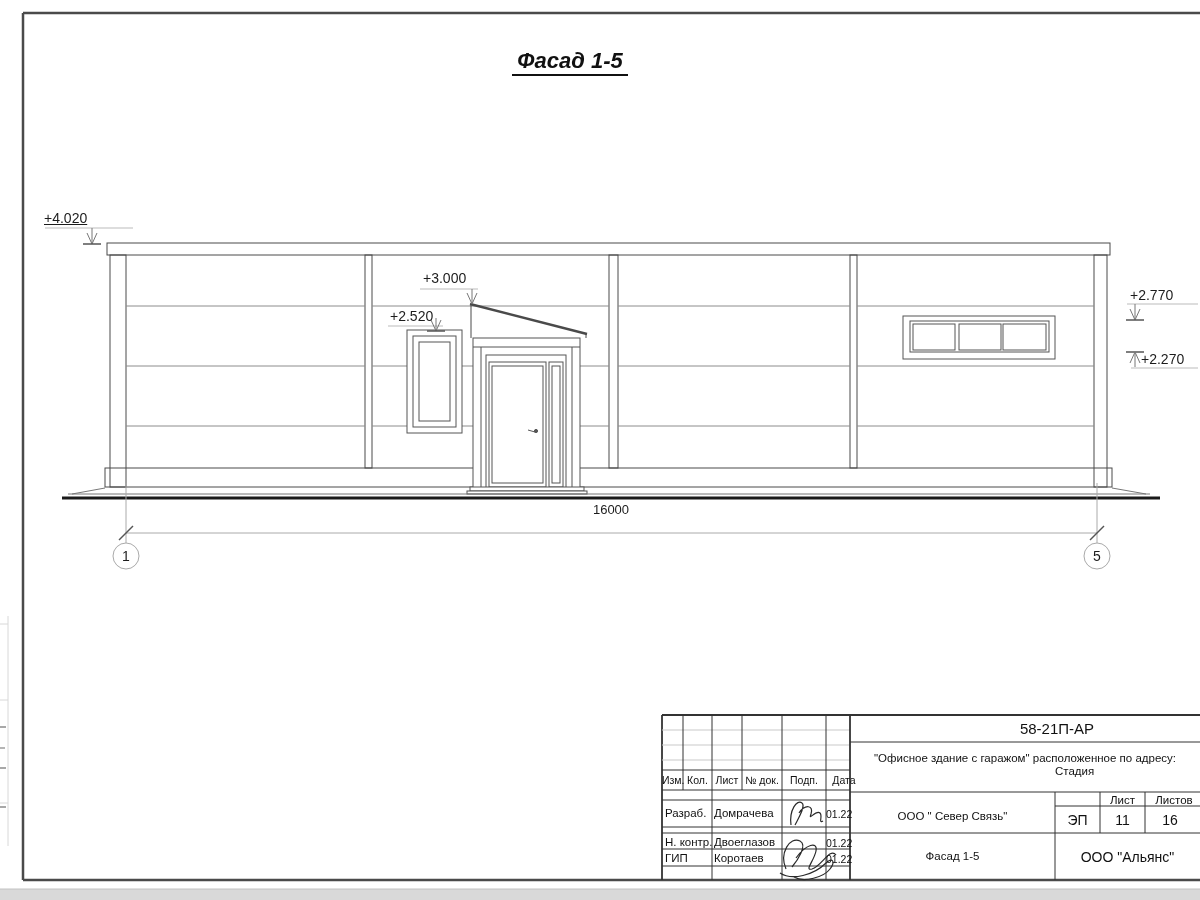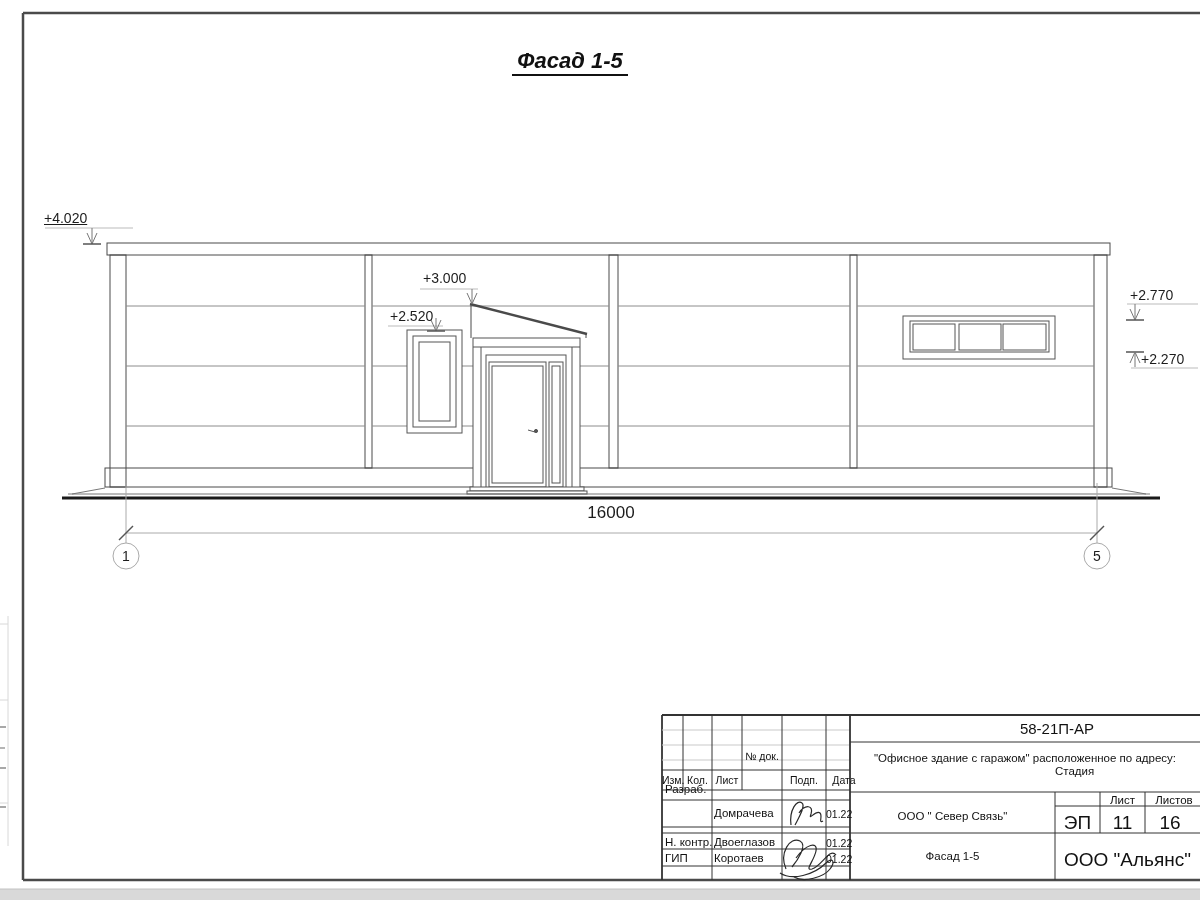--- a/index.html
+++ b/index.html
@@ -4,26 +4,26 @@
 <style>
   html,body{margin:0;padding:0;background:#ffffff;}
   #canvas{position:relative;width:1200px;height:900px;background:#ffffff;overflow:hidden;
           font-family:"Liberation Sans",sans-serif;}
   svg{position:absolute;left:0;top:0;}
   .txt{position:absolute;color:#1a1a1a;white-space:nowrap;line-height:1.15;}
   .ctr{text-align:center;}
   .drawing-title{font-size:22px;font-style:italic;font-weight:600;color:#111;
                  border-bottom:2px solid #111;padding-bottom:1px;}
   .elev{font-size:14px;color:#1c1c1c;}
-  .dim{font-size:17px;color:#1c1c1c;}
+  .dim{font-size:13px;color:#1c1c1c;}
   .axis{font-size:14px;color:#1c1c1c;}
   .tb-s{font-size:10.5px;color:#111;}
   .tb-m{font-size:11.5px;color:#111;}
   .tb-l{font-size:15px;color:#111;padding-left:32px;}
-  .tb-xl{font-size:19px;color:#111;}
+  .tb-xl{font-size:14px;color:#111;}
 </style>
 </head>
 <body>
 
 <div id="canvas">
 
   <svg width="1200" height="900" viewBox="0 0 1200 900">
 
     <g>
       <rect x="0" y="889" width="1200" height="11" fill="#d9d9d9"></rect>
@@ -219,25 +219,25 @@
 
   <div class="txt axis ctr" style="left:113px;top:548px;width:26px;">1</div>
   <div class="txt axis ctr" style="left:1084px;top:548px;width:26px;">5</div>
 
   <div class="txt tb-l ctr" style="left:850px;top:720px;width:350px;">58-21П-АР</div>
   <div class="txt tb-m ctr" style="left:852px;top:752px;width:346px;">"Офисное здание с гаражом" расположенное по адресу:</div>
 
   <div class="txt tb-s ctr" style="left:662px;top:774px;width:21px;">Изм.</div>
   <div class="txt tb-s ctr" style="left:683px;top:774px;width:29px;">Кол.</div>
   <div class="txt tb-s ctr" style="left:712px;top:774px;width:30px;">Лист</div>
-  <div class="txt tb-s ctr" style="left:742px;top:750px;width:40px;">№ док.</div>
+  <div class="txt tb-s ctr" style="left:742px;top:774px;width:40px;">№ док.</div>
   <div class="txt tb-s ctr" style="left:782px;top:774px;width:44px;">Подп.</div>
   <div class="txt tb-s ctr" style="left:826px;top:774px;width:36px;">Дата</div>
 
-  <div class="txt tb-m" style="left:665px;top:783px;">Разраб.</div>
+  <div class="txt tb-m" style="left:665px;top:807px;">Разраб.</div>
   <div class="txt tb-m" style="left:714px;top:807px;">Домрачева</div>
   <div class="txt tb-s ctr" style="left:826px;top:808px;width:24px;">01.22</div>
 
   <div class="txt tb-m" style="left:665px;top:836px;">Н. контр.</div>
   <div class="txt tb-m" style="left:714px;top:836px;">Двоеглазов</div>
   <div class="txt tb-s ctr" style="left:826px;top:837px;width:24px;">01.22</div>
 
   <div class="txt tb-m" style="left:665px;top:852px;">ГИП</div>
   <div class="txt tb-m" style="left:714px;top:852px;">Коротаев</div>
   <div class="txt tb-s ctr" style="left:826px;top:853px;width:24px;">01.22</div>

